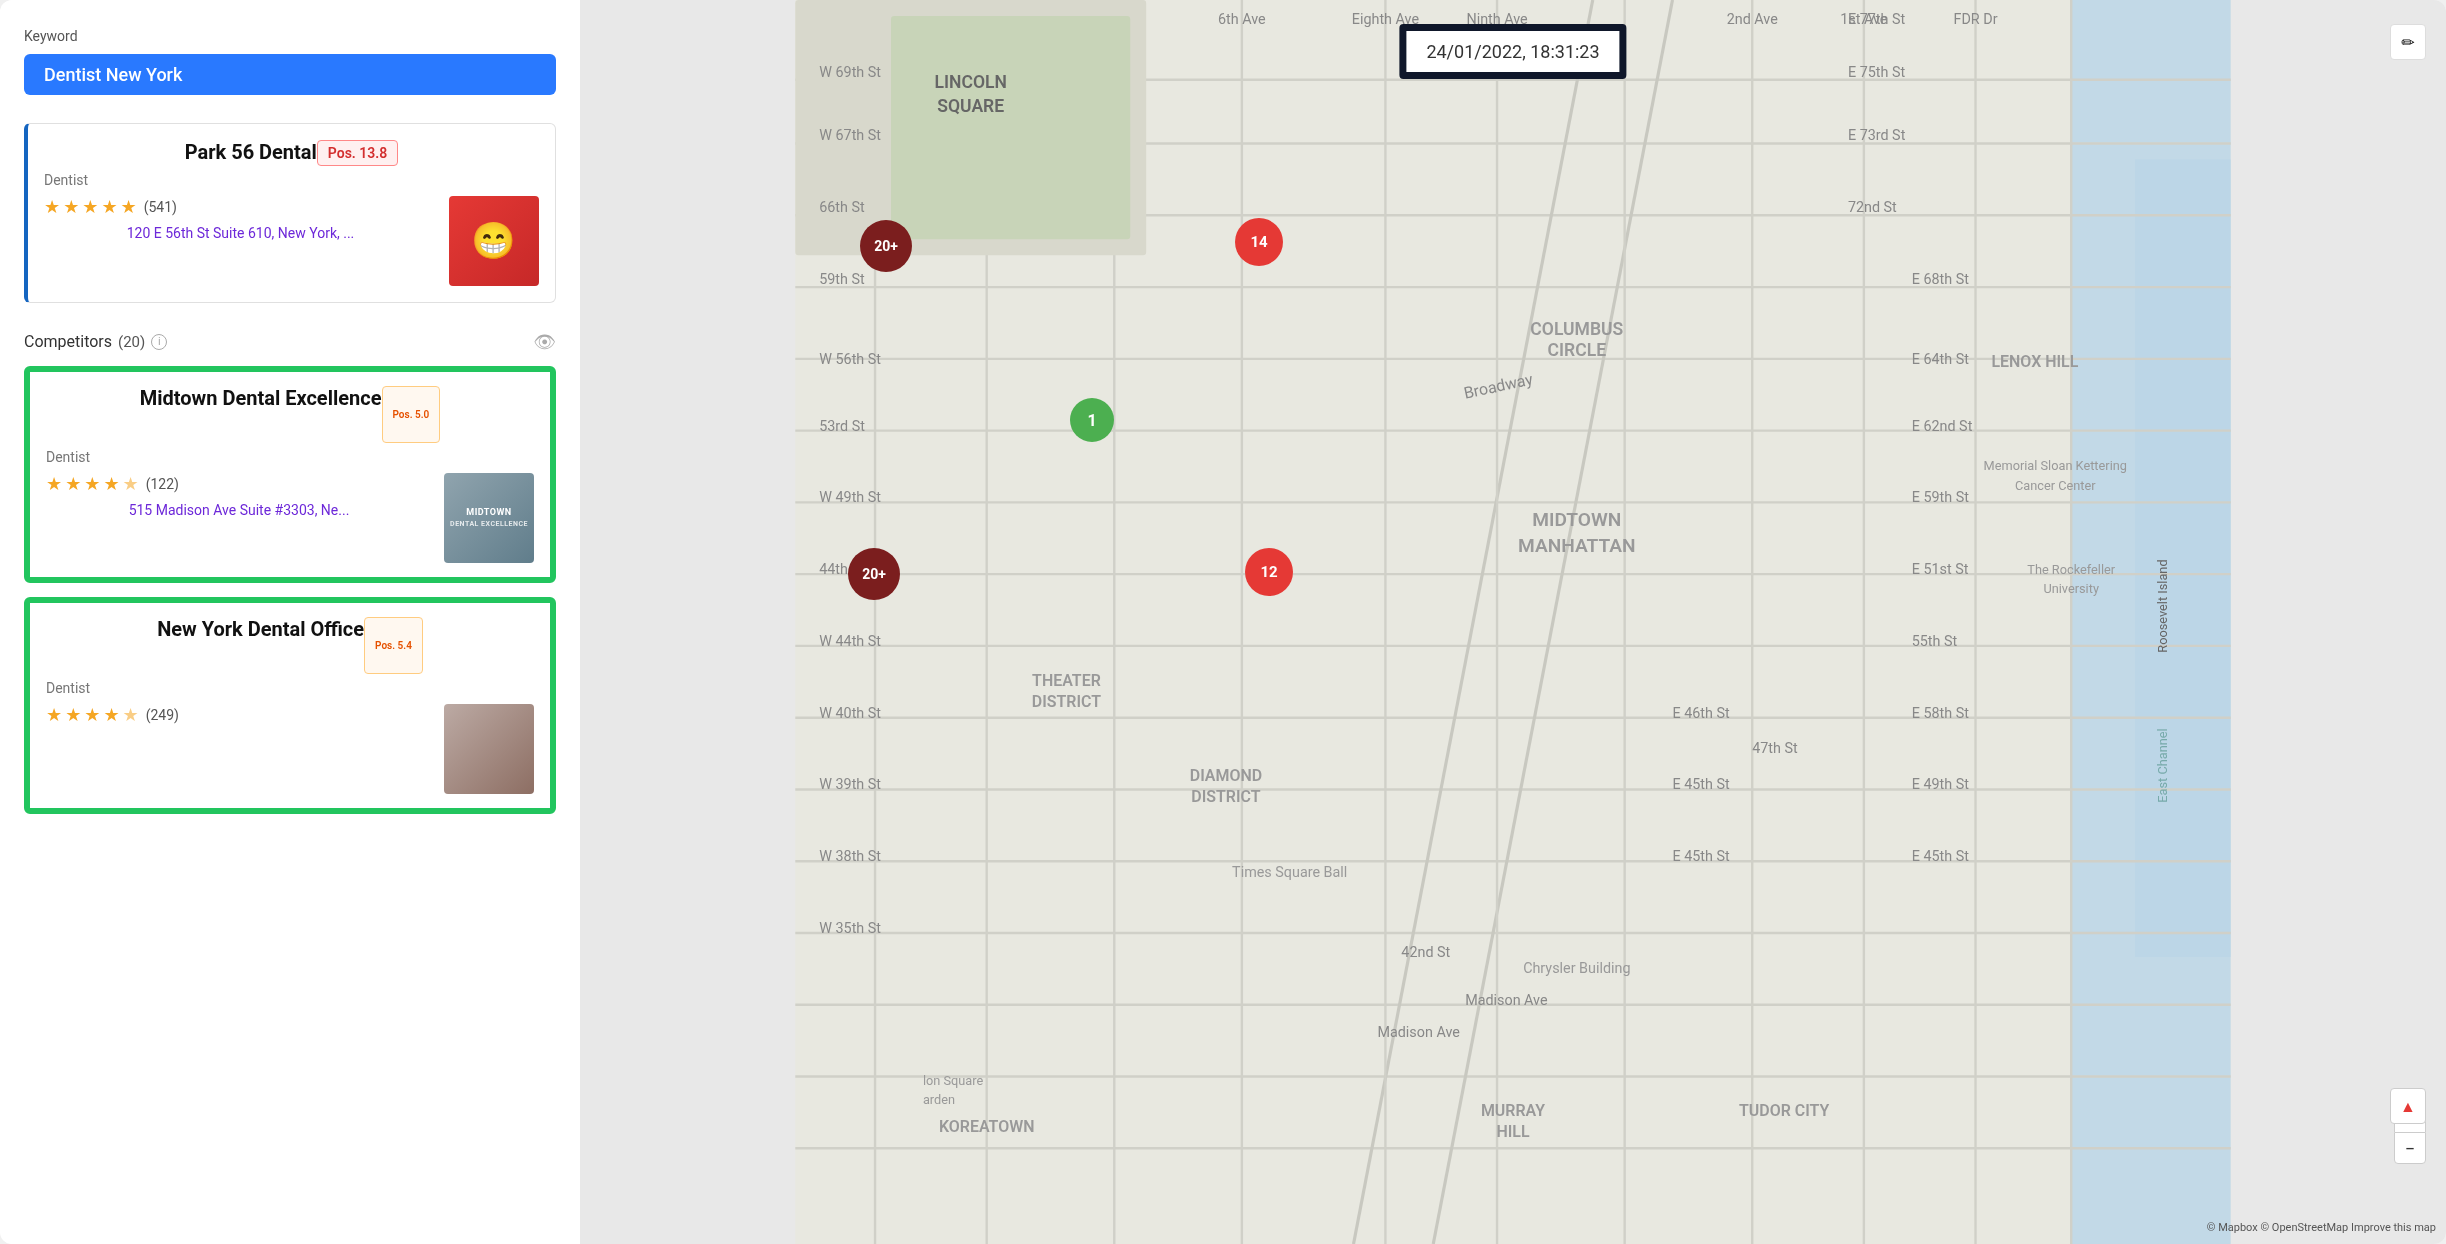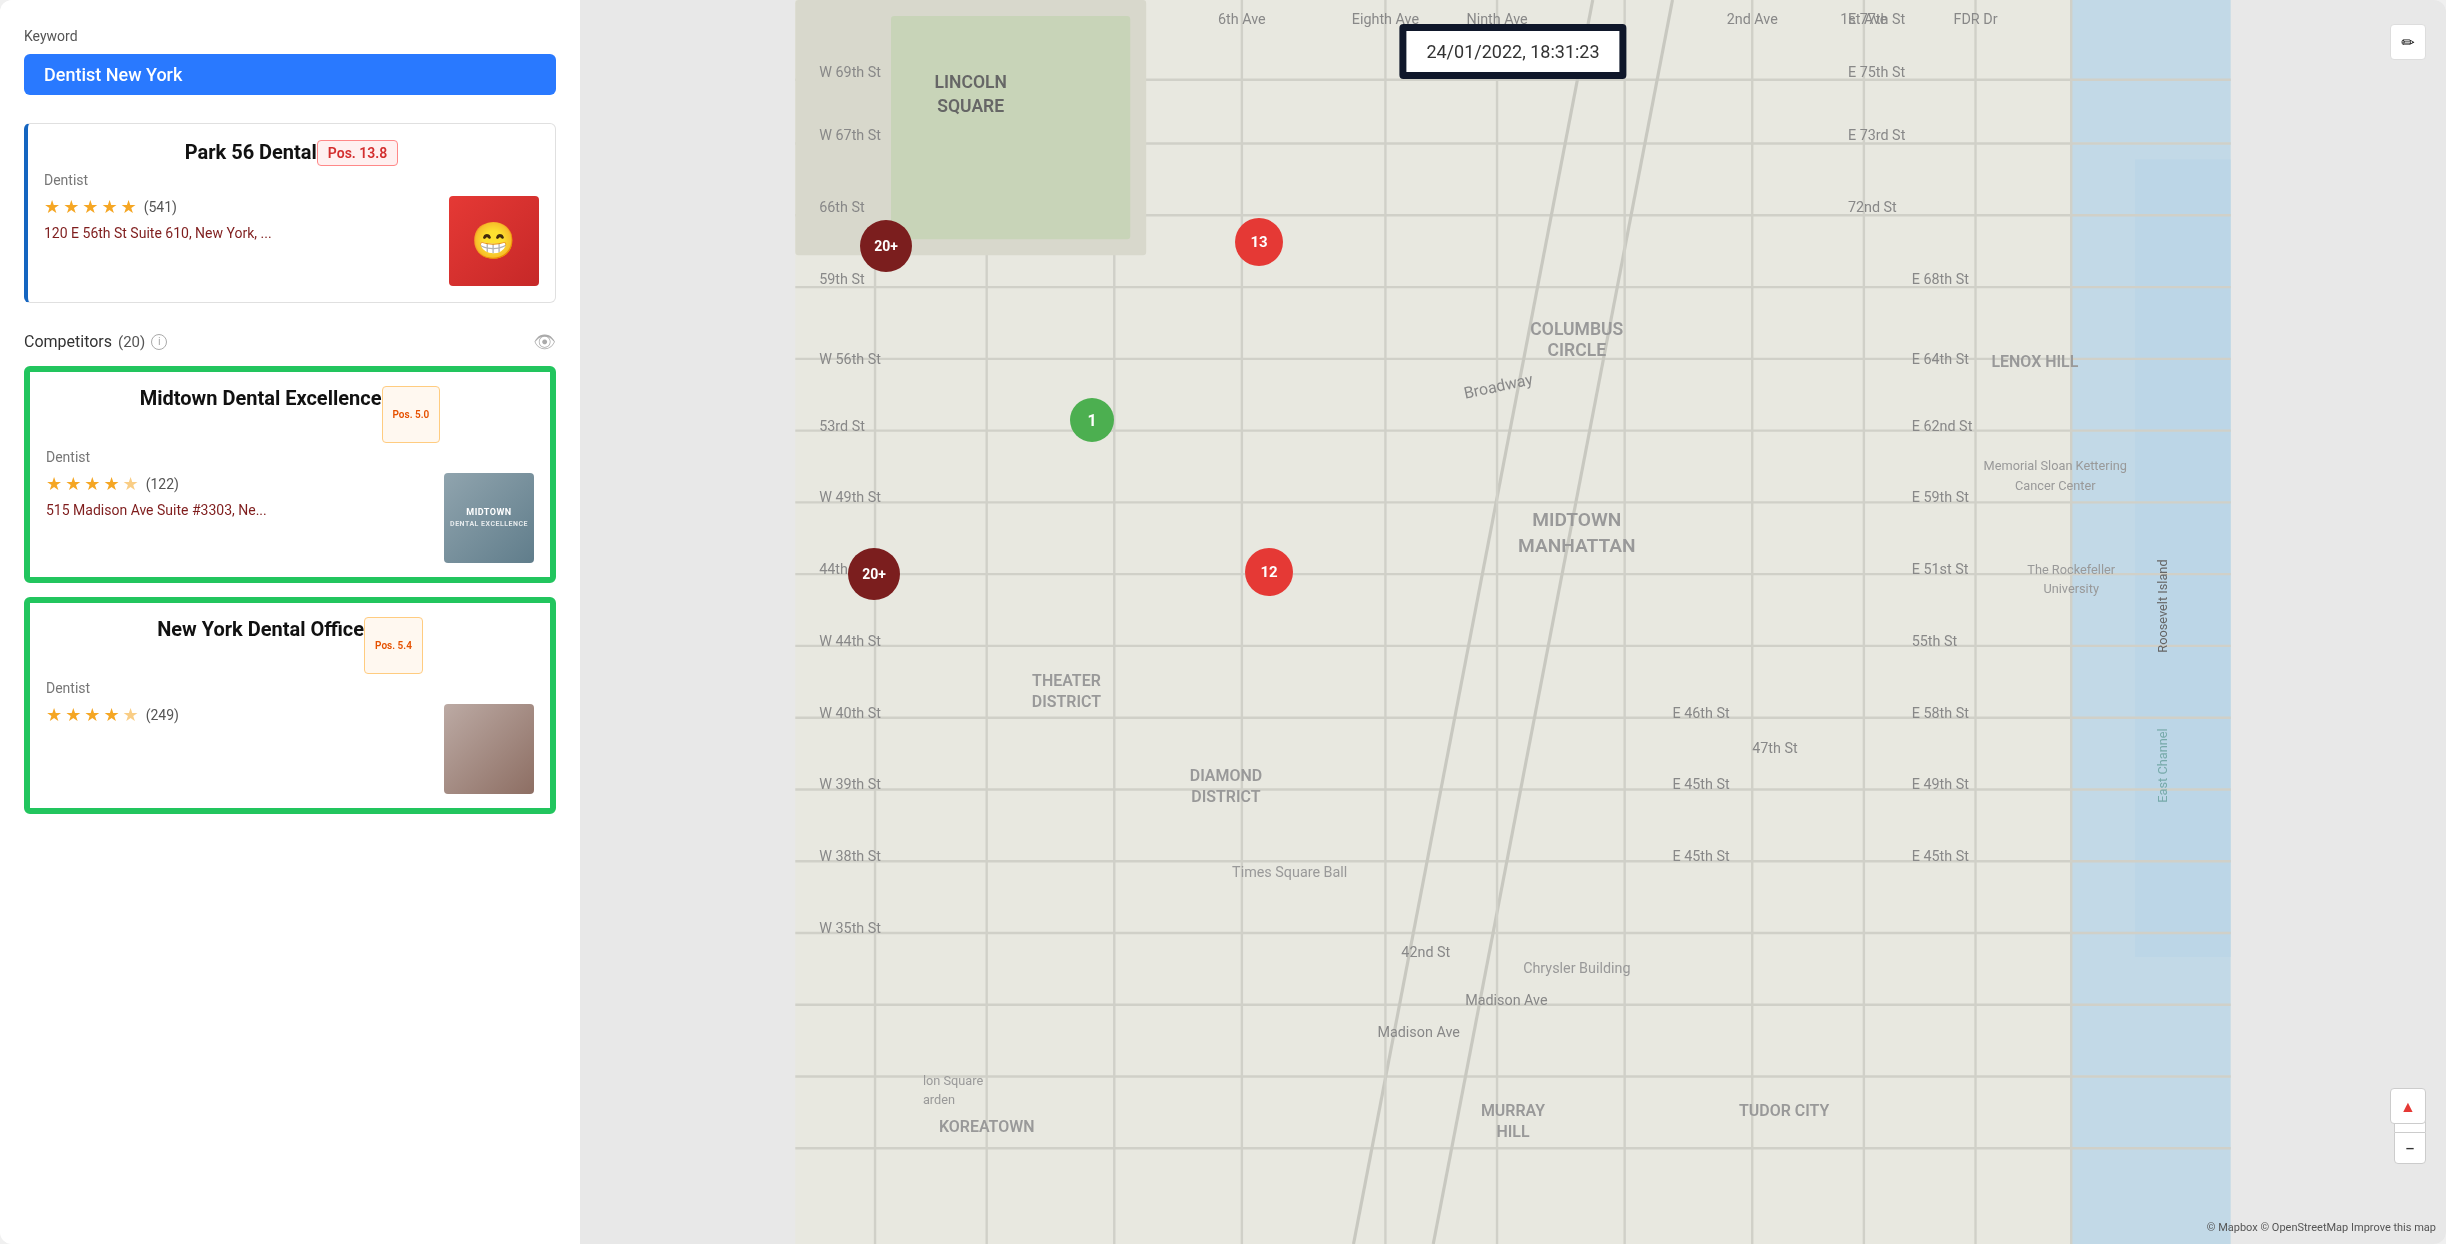--- a/index.html
+++ b/index.html
@@ -128,22 +128,23 @@
     }
 
     .review-count {
       font-size: 14px;
       color: #555;
       margin-left: 4px;
     }
 
     .card-address {
       font-size: 14px;
-      color: #7f1d1d;
+      color: #6d28d9;
       margin-top: 8px;
+      text-align: center;
     }
 
     .card-image {
       width: 90px;
       height: 90px;
       border-radius: 4px;
       background: #ccc;
       overflow: hidden;
       flex-shrink: 0;
     }
@@ -595,21 +596,21 @@
       <text x="80" y="692" font-size="8" fill="#999">arden</text>
 
     </svg>
 
     <div class="map-timestamp">24/01/2022, 18:31:23</div>
 
     <div class="map-edit-icon">✏</div>
 
     <div id="marker-m1" class="map-marker marker-dark-red" style="width:52px;height:52px;top:220px;left:280px;font-size:14px;">20+</div>
 
-    <div id="marker-m2" class="map-marker marker-pink-red" style="width:48px;height:48px;top:218px;left:655px;font-size:15px;">13</div>
+    <div id="marker-m2" class="map-marker marker-pink-red" style="width:48px;height:48px;top:218px;left:655px;font-size:15px;">14</div>
 
     <div id="marker-m3" class="map-marker marker-green" style="width:44px;height:44px;top:398px;left:490px;font-size:16px;">1</div>
 
     <div id="marker-m4" class="map-marker marker-dark-red" style="width:52px;height:52px;top:548px;left:268px;font-size:14px;">20+</div>
 
     <div id="marker-m5" class="map-marker marker-pink-red" style="width:48px;height:48px;top:548px;left:665px;font-size:15px;">12</div>
 
     <div class="map-controls">
       <div class="zoom-btn">+</div>
       <div class="zoom-btn">−</div>

